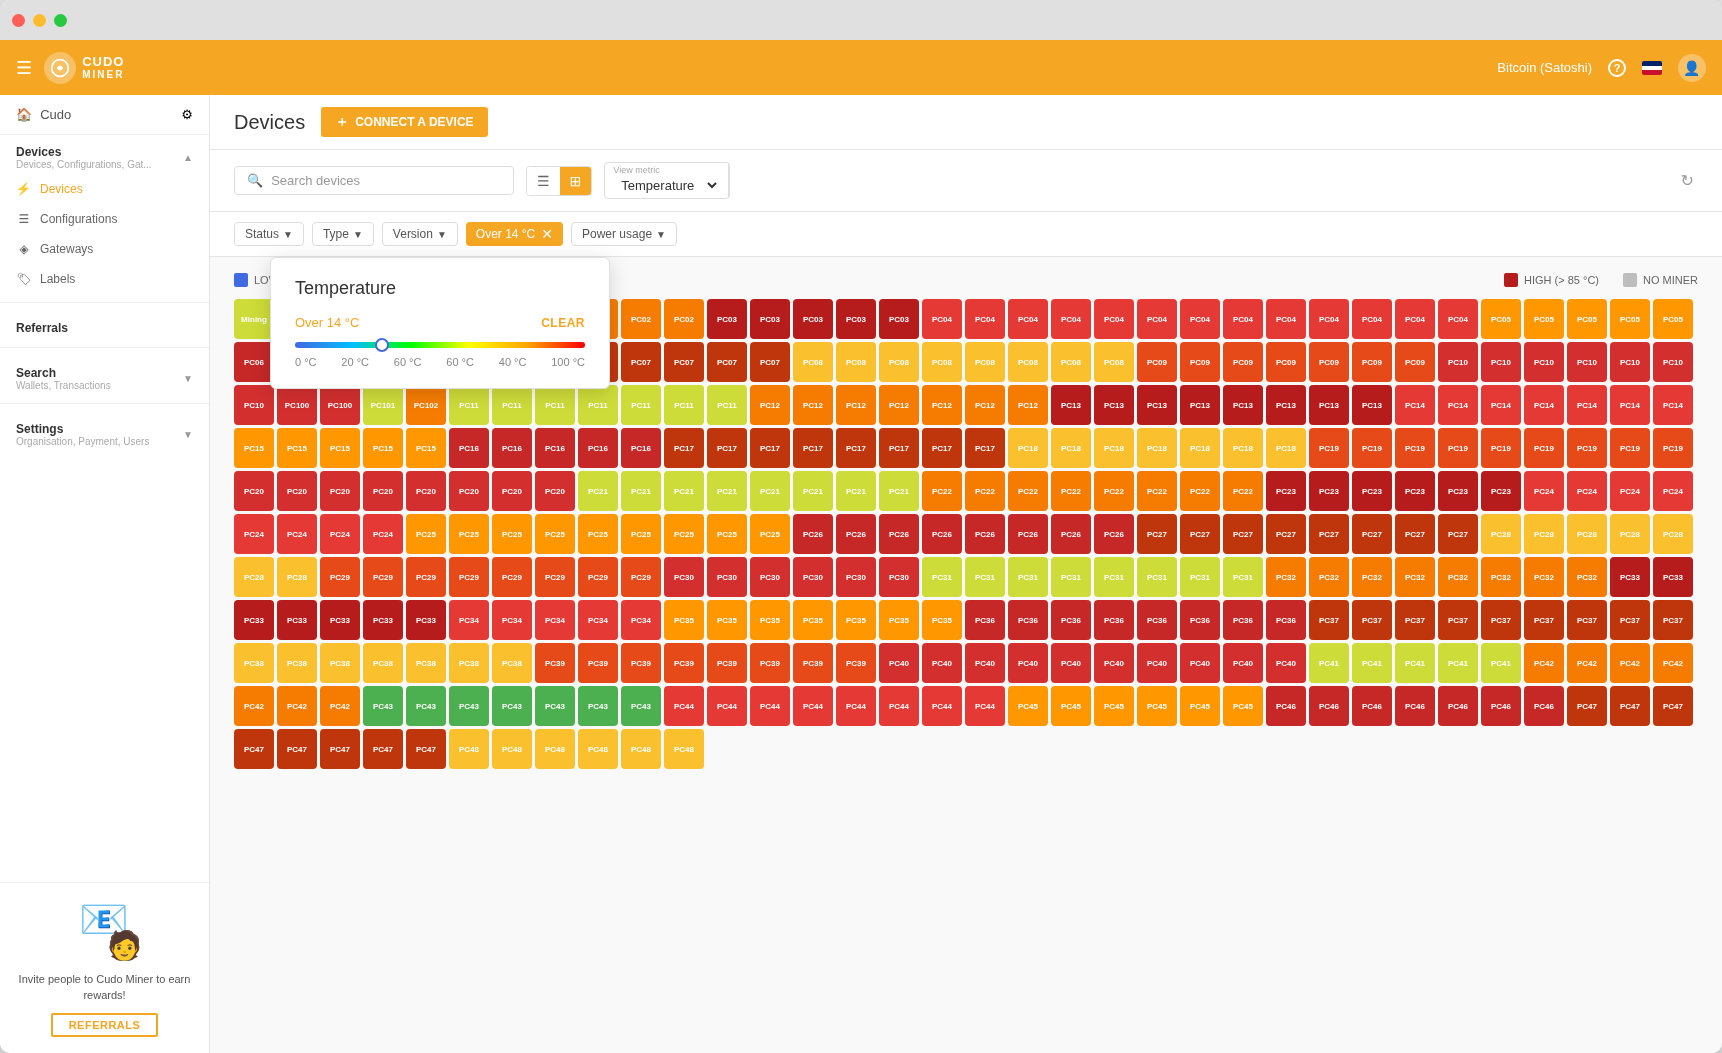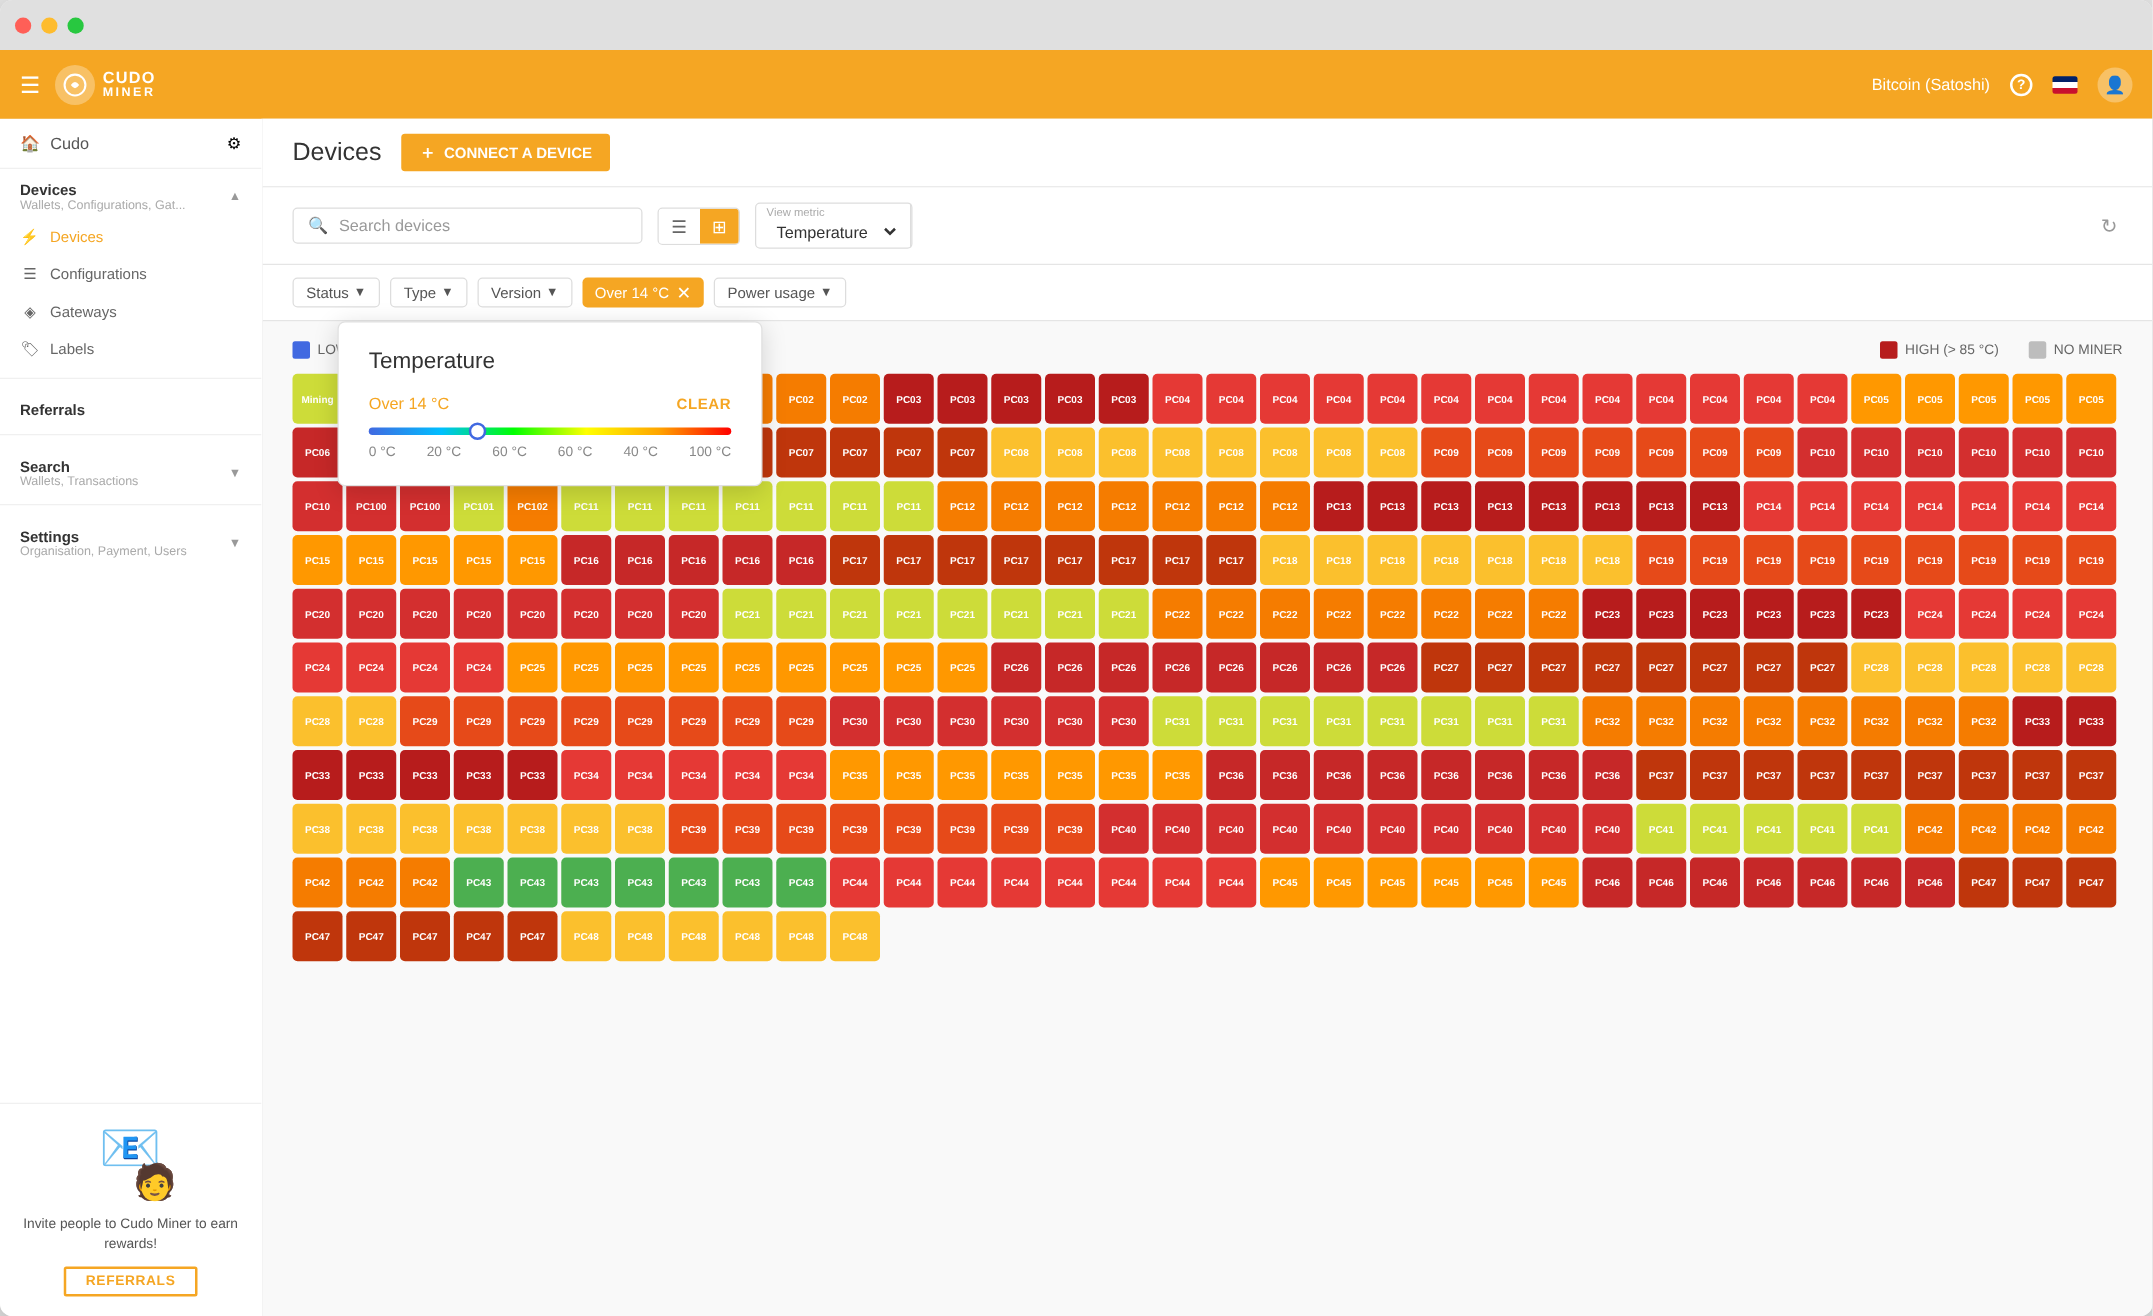--- a/index.html
+++ b/index.html
@@ -139,21 +139,21 @@
           <span>🏠</span>
           <span>Cudo</span>
         </div>
         <span>⚙</span>
       </div>
 
       <div class="section-group">
         <div class="section-group-header">
           <div>
             <div class="section-group-title">Devices</div>
-            <div class="section-group-sub">Wallets, Configurations, Gat...</div>
+            <div class="section-group-sub">Devices, Configurations, Gat...</div>
           </div>
           <span class="expand-icon">▲</span>
         </div>
 
         <div class="sidebar-item active">
           <span class="icon">⚡</span>
           <span>Devices</span>
         </div>
         <div class="sidebar-item">
           <span class="icon">☰</span>

